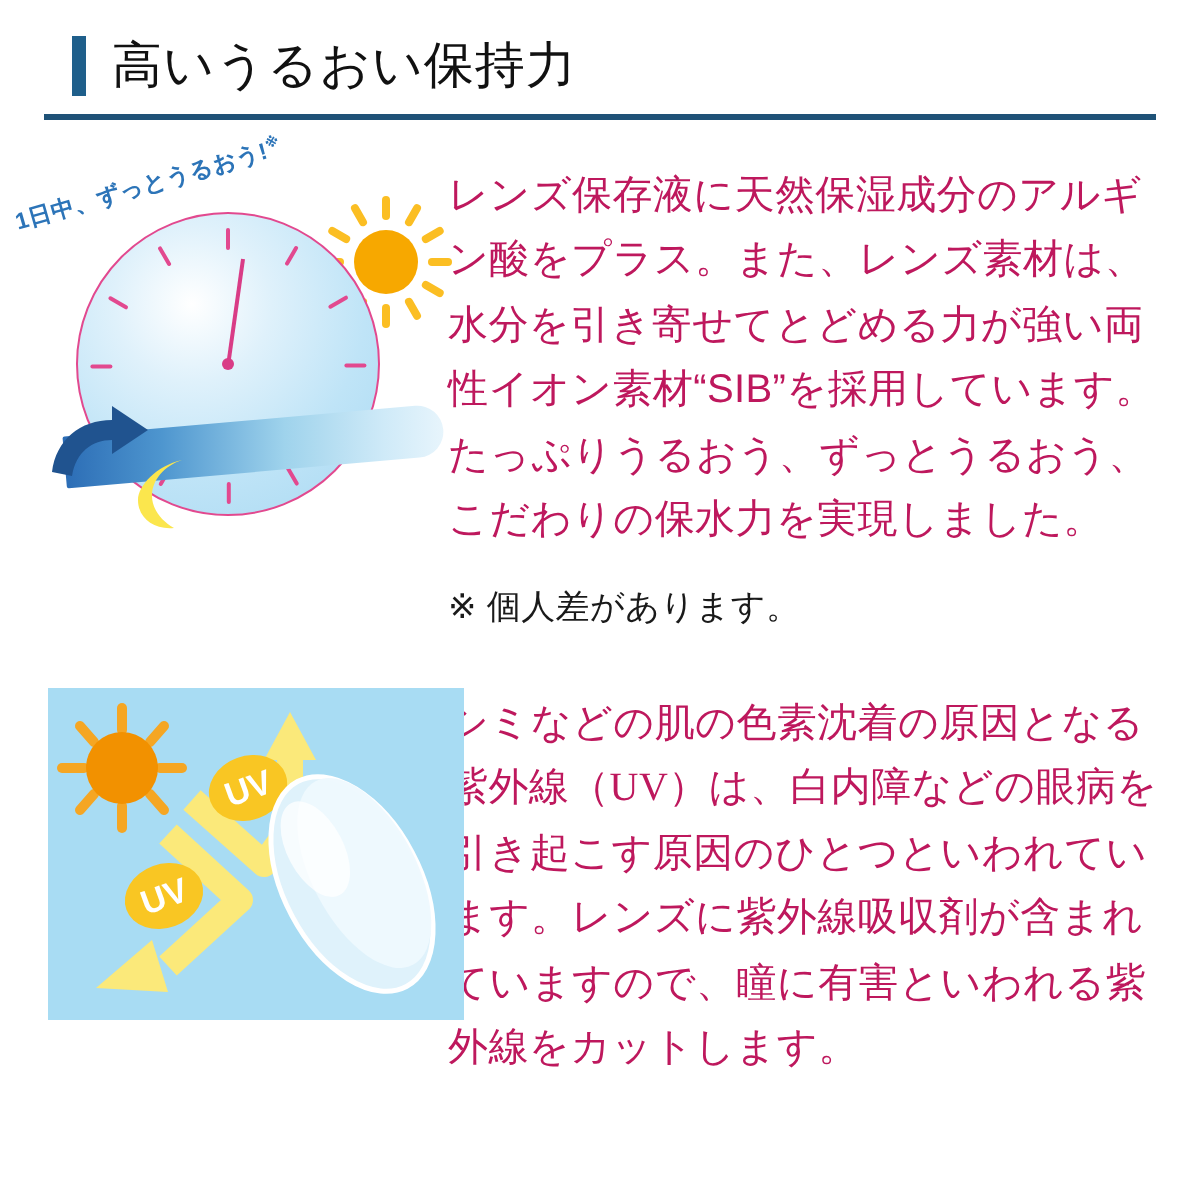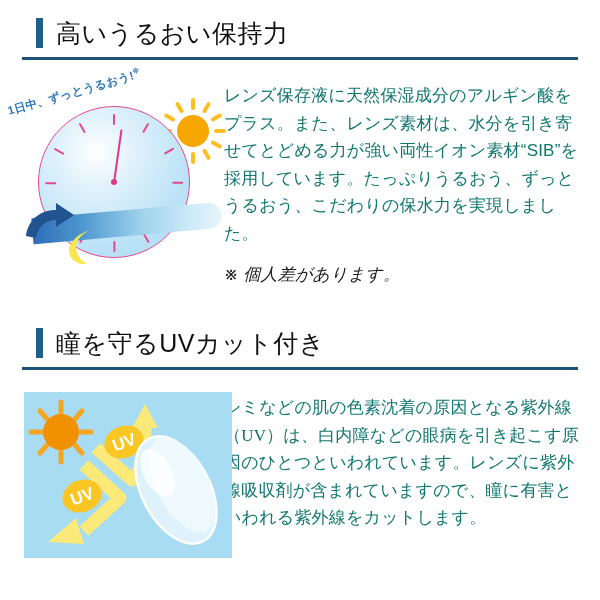--- a/index.html
+++ b/index.html
@@ -65,33 +65,32 @@
   .fig-col {
     width: 224px;
     flex: 0 0 auto;
     position: relative;
   }
   .text-col {
     flex: 1 1 auto;
     padding-right: 12px;
   }
   .para {
-    font-size: 17px;
+    font-size: 20px;
     line-height: 1.62;
-    color: #0f766e;
+    color: #be185d;
     letter-spacing: 0.2px;
     margin: 0;
   }
   .note {
     font-size: 17px;
     line-height: 1.6;
     color: #1a1a1a;
     margin: 14px 0 0 0;
     letter-spacing: 0.2px;
-    font-style: italic;
   }
 
   
   #section-one { position: absolute; left: 0; top: 12px; width: 600px; }
   #section-one .section-body { margin-top: 20px; }
   #section-one .text-col { padding-top: 2px; }
 
   
   #section-two { position: absolute; left: 0; top: 322px; width: 600px; }
   #section-two .section-body { margin-top: 22px; }
@@ -309,27 +308,20 @@
       <div class="text-col">
         <p class="para">レンズ保存液に天然保湿成分のアルギン酸をプラス。また、レンズ素材は、水分を引き寄せてとどめる力が強い両性イオン素材“SIB”を採用しています。たっぷりうるおう、ずっとうるおう、こだわりの保水力を実現しました。</p>
         <p class="note">※ 個人差があります。</p>
       </div>
 
     </div>
   </div>
 
   <div id="section-two">
 
-    <div class="section-head">
-      <div class="head-row">
-        <span class="accent-bar"></span>
-        <span class="head-title">瞳を守るUVカット付き</span>
-      </div>
-      <div class="head-rule"></div>
-    </div>
 
     <div class="section-body">
 
       <div class="fig-col" style="height:170px">
         <div class="uv-fig">
           <svg width="208" height="166" viewBox="0 0 208 166">
 
             <g stroke="#f5a623" stroke-width="5" stroke-linecap="round">
               <line x1="37" y1="10" x2="37" y2="21"></line>
               <line x1="16" y1="19" x2="23" y2="27"></line>

